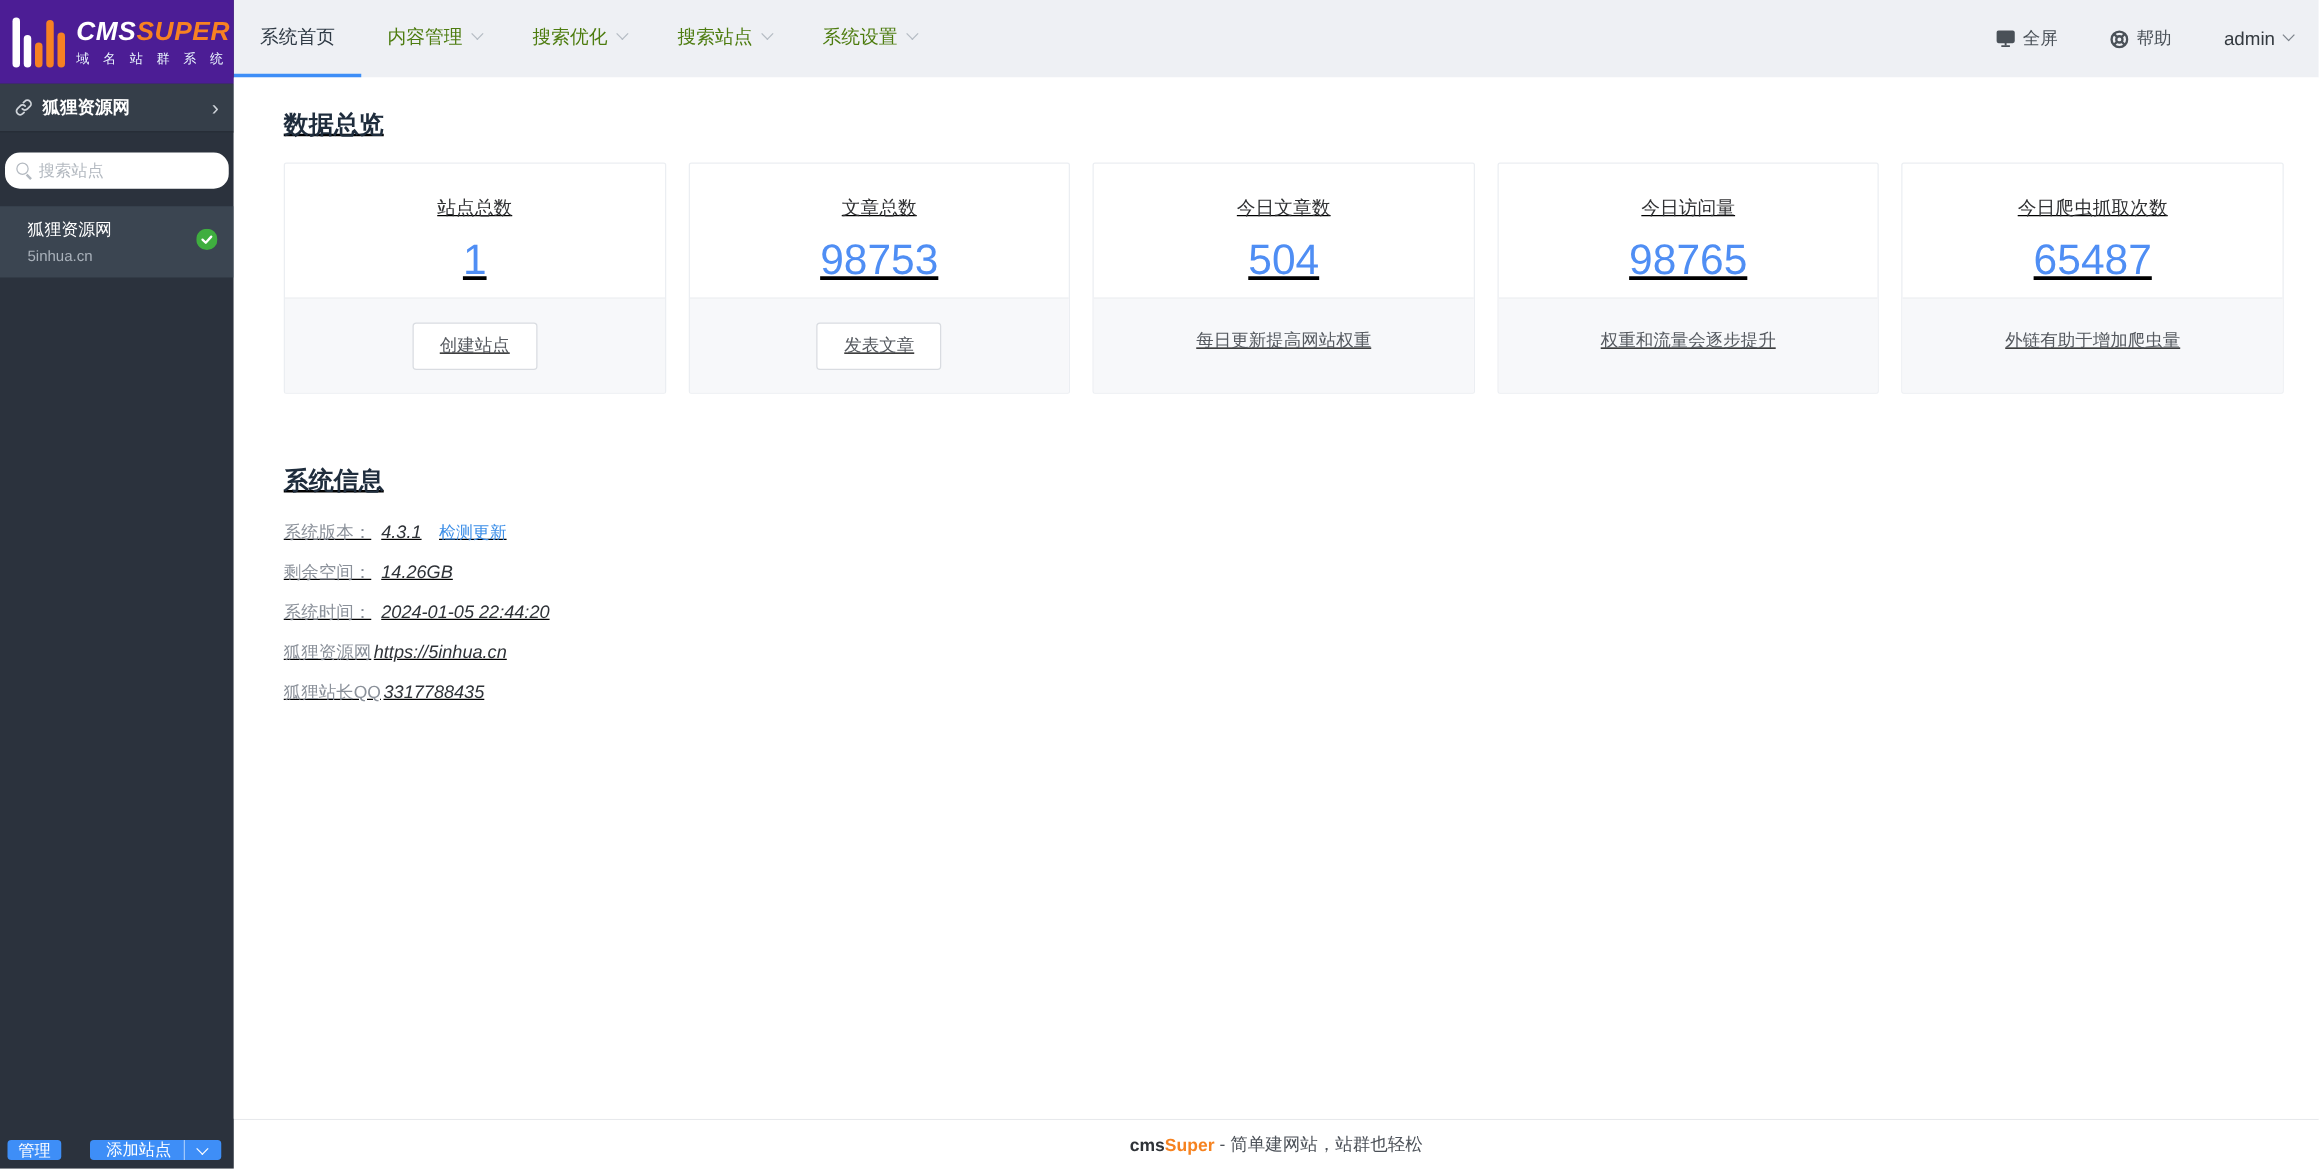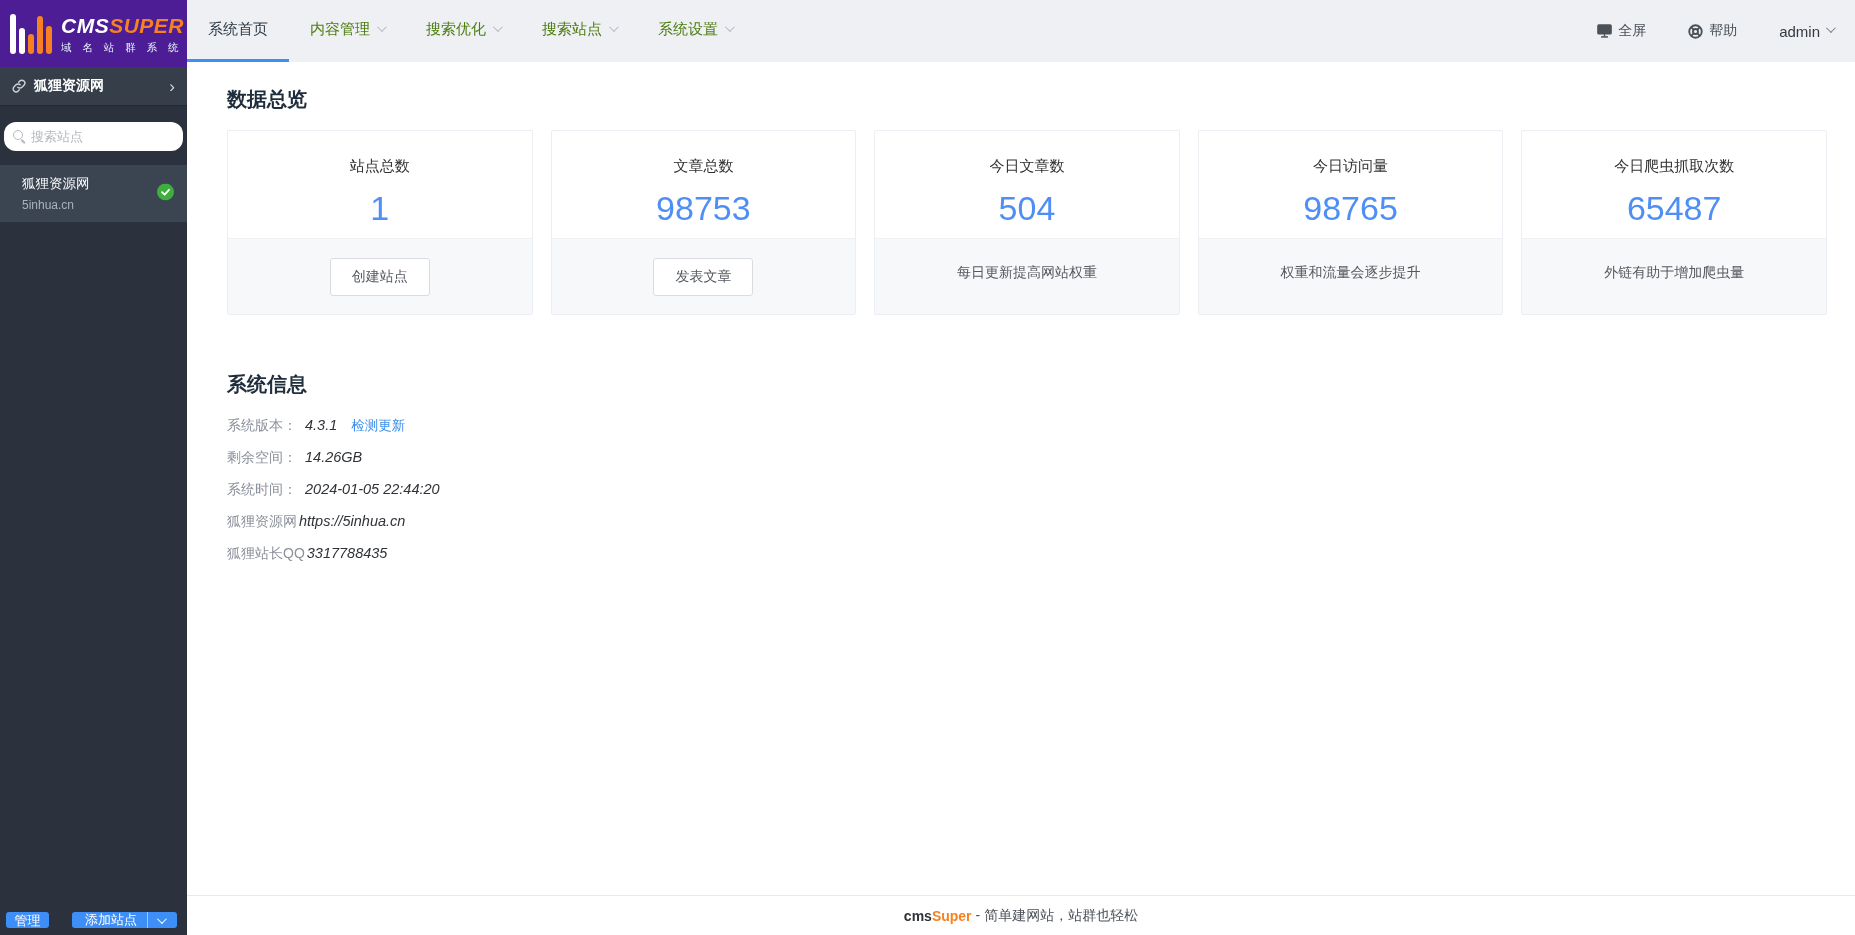--- a/index.html
+++ b/index.html
@@ -62,21 +62,21 @@
   .tabs { display:flex; align-items:stretch; }
   .tab { display:flex; align-items:center; gap:7px; padding:0 21px; font-size:15px; color:#4d7c0f;
     cursor:pointer; border-bottom:3px solid transparent; }
   .tab .chev-down { color:#b4bbc3; margin-top:-3px; }
   .tab.active { color:#2f3a45; border-bottom-color:#3e8ef7;font-family:Liberation Mono, monospace; }
   .top-actions { margin-left:auto; display:flex; align-items:center; gap:42px; color:#4a5158; font-size:14px; }
   .top-action { display:flex; align-items:center; gap:6px; cursor:pointer; }
   .top-action .chev-down { color:#7c838b; margin-top:-3px; }
   .admin-name { font-size:15px; color:#33393f; }
 
-  .content { flex:1; background:#fff; overflow:hidden; position:relative; }
+  .content { flex:1; background:#fff; overflow:hidden; position:relative;text-decoration:underline; }
   .section-title { font-size:20px; font-weight:bold; color:#1f2d3d; margin:24px 0 0 40px; }
 
   .cards { display:flex; gap:18px; padding:17px 28px 0 40px; }
   .card { flex:1; border:1px solid #ebeef2; border-radius:2px; background:#fff; }
   .card-top { padding:26px 10px 0 10px; height:107px; text-align:center; }
   .card-title { font-size:15px; color:#303133; }
   .card-value { font-size:34px; color:#4f8ef4; margin-top:13px; }
   .card-bottom { border-top:1px solid #eef0f2; background:#f7f8fa; height:76px;
     display:flex; justify-content:center; align-items:flex-start; padding-top:19px; }
   .card-btn { background:#fff; border:1px solid #d9dce1; border-radius:3px; color:#55595f;

